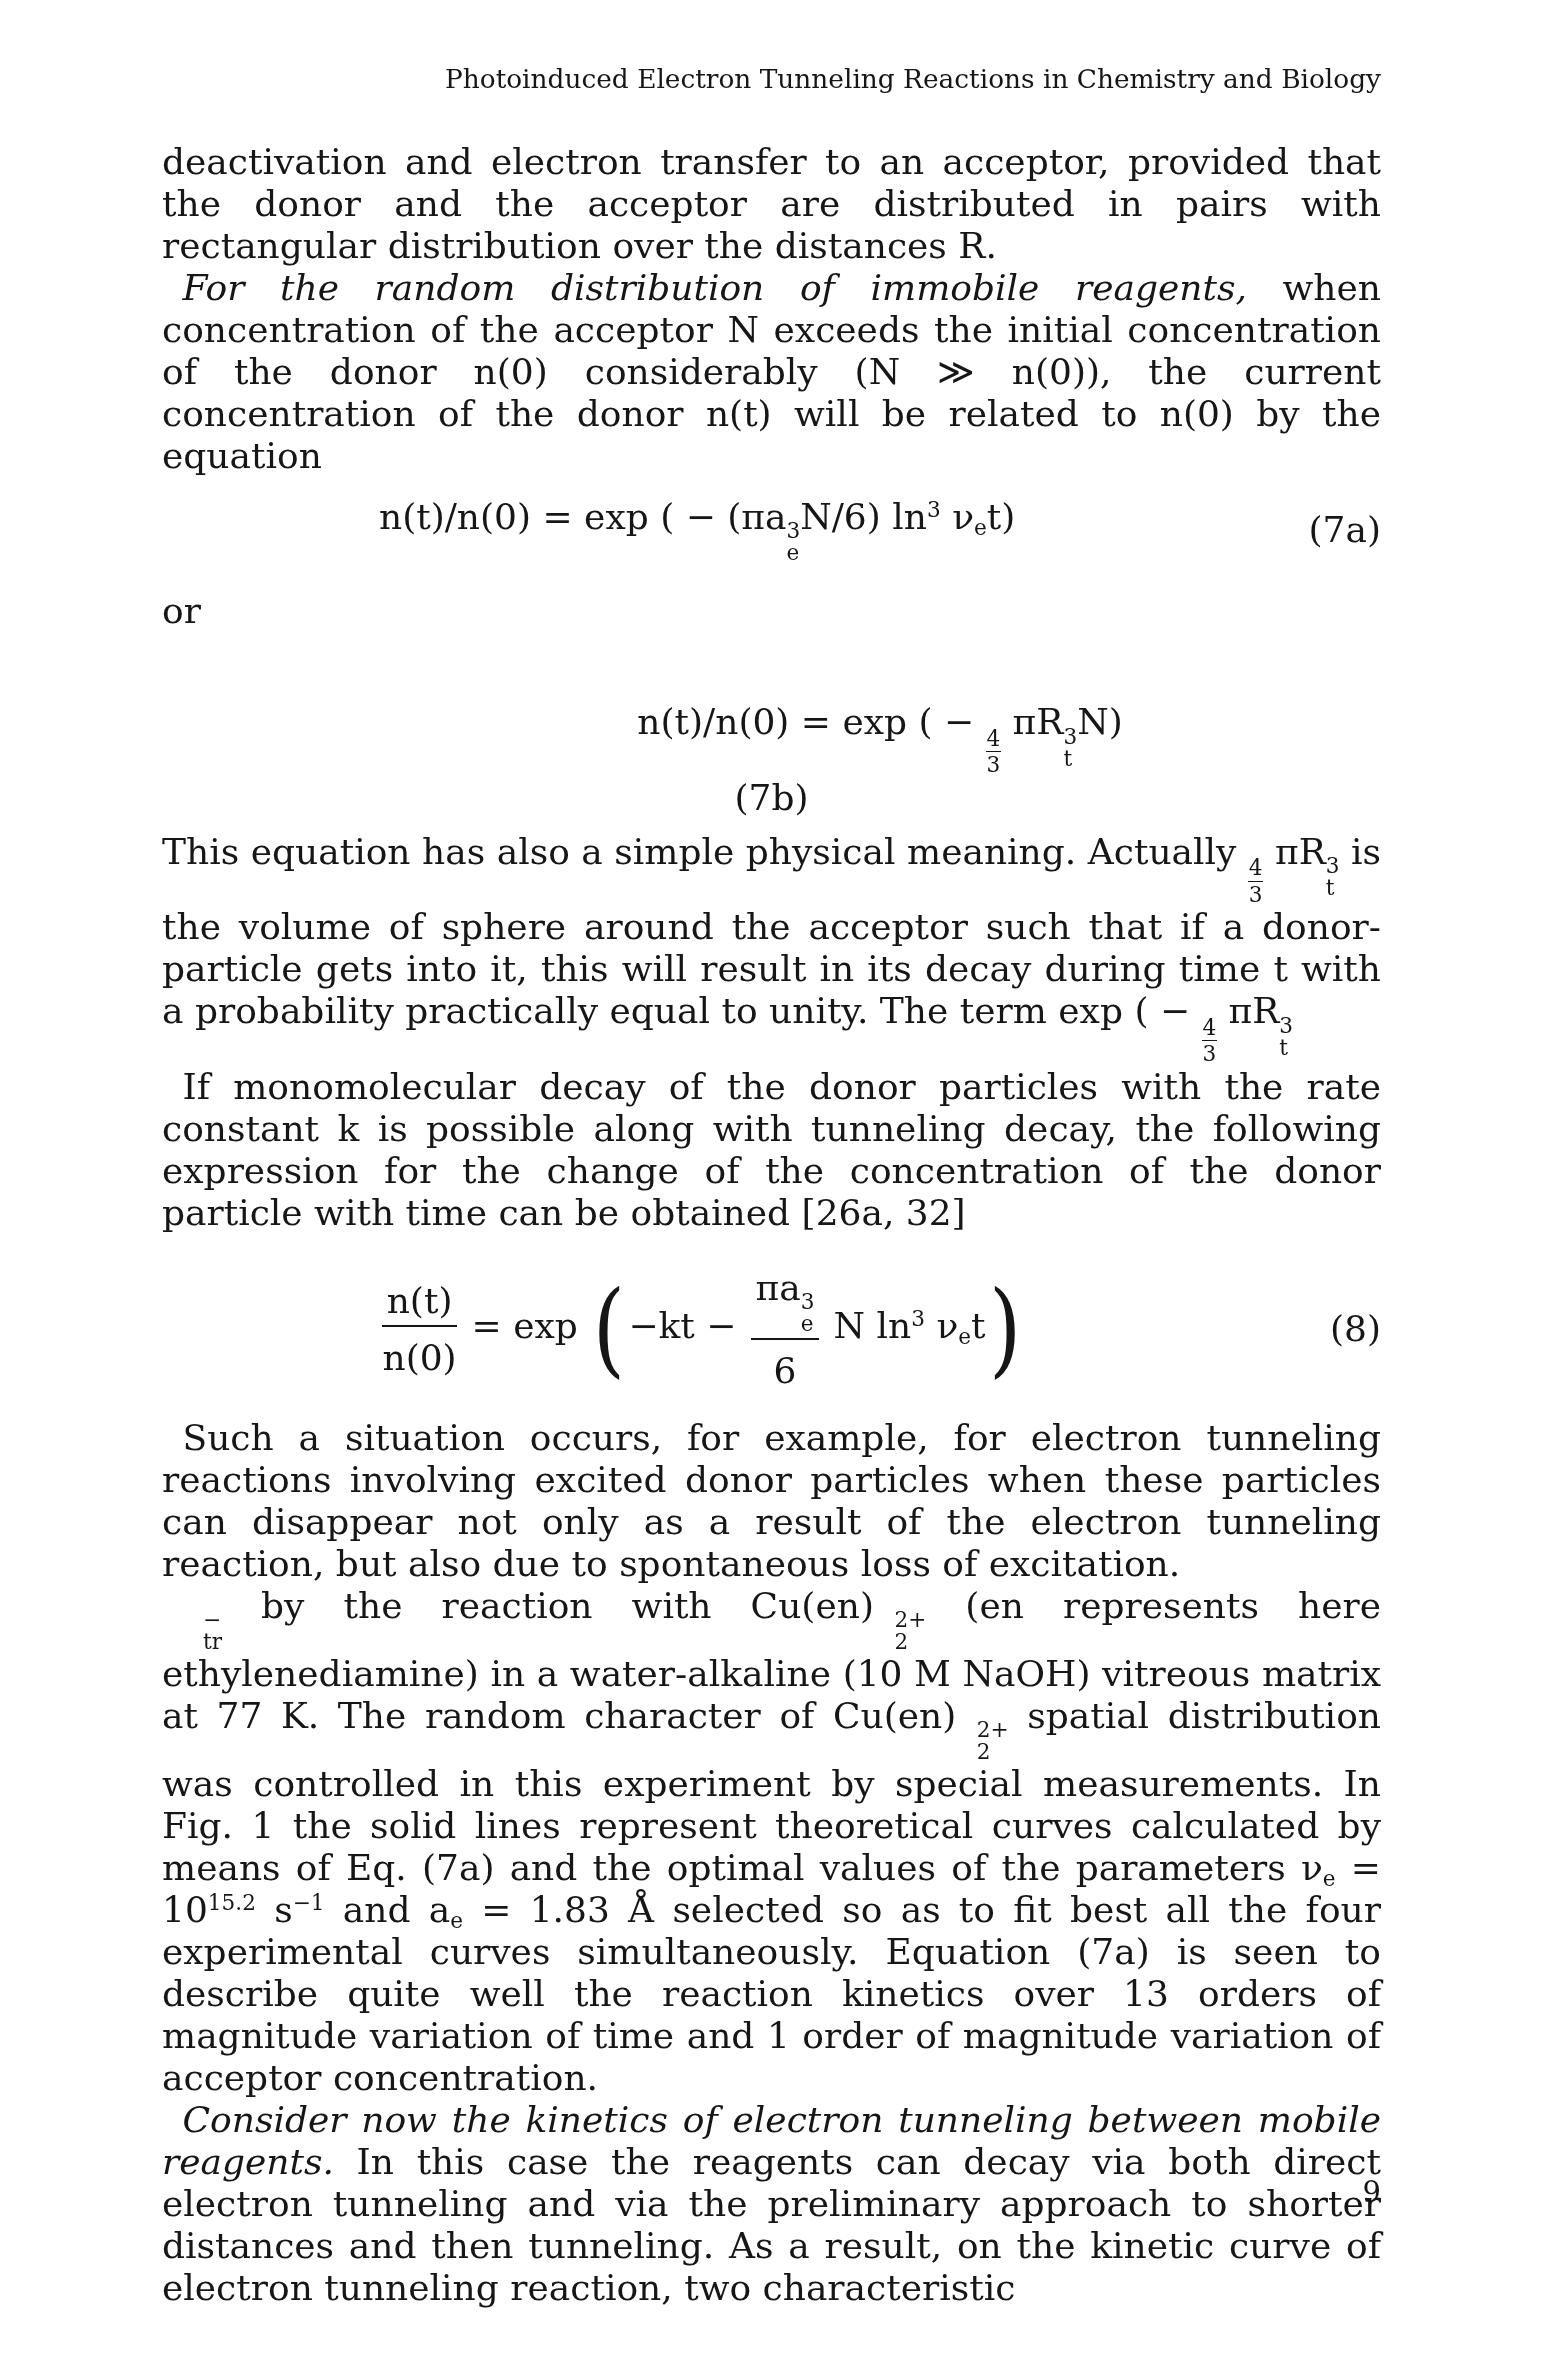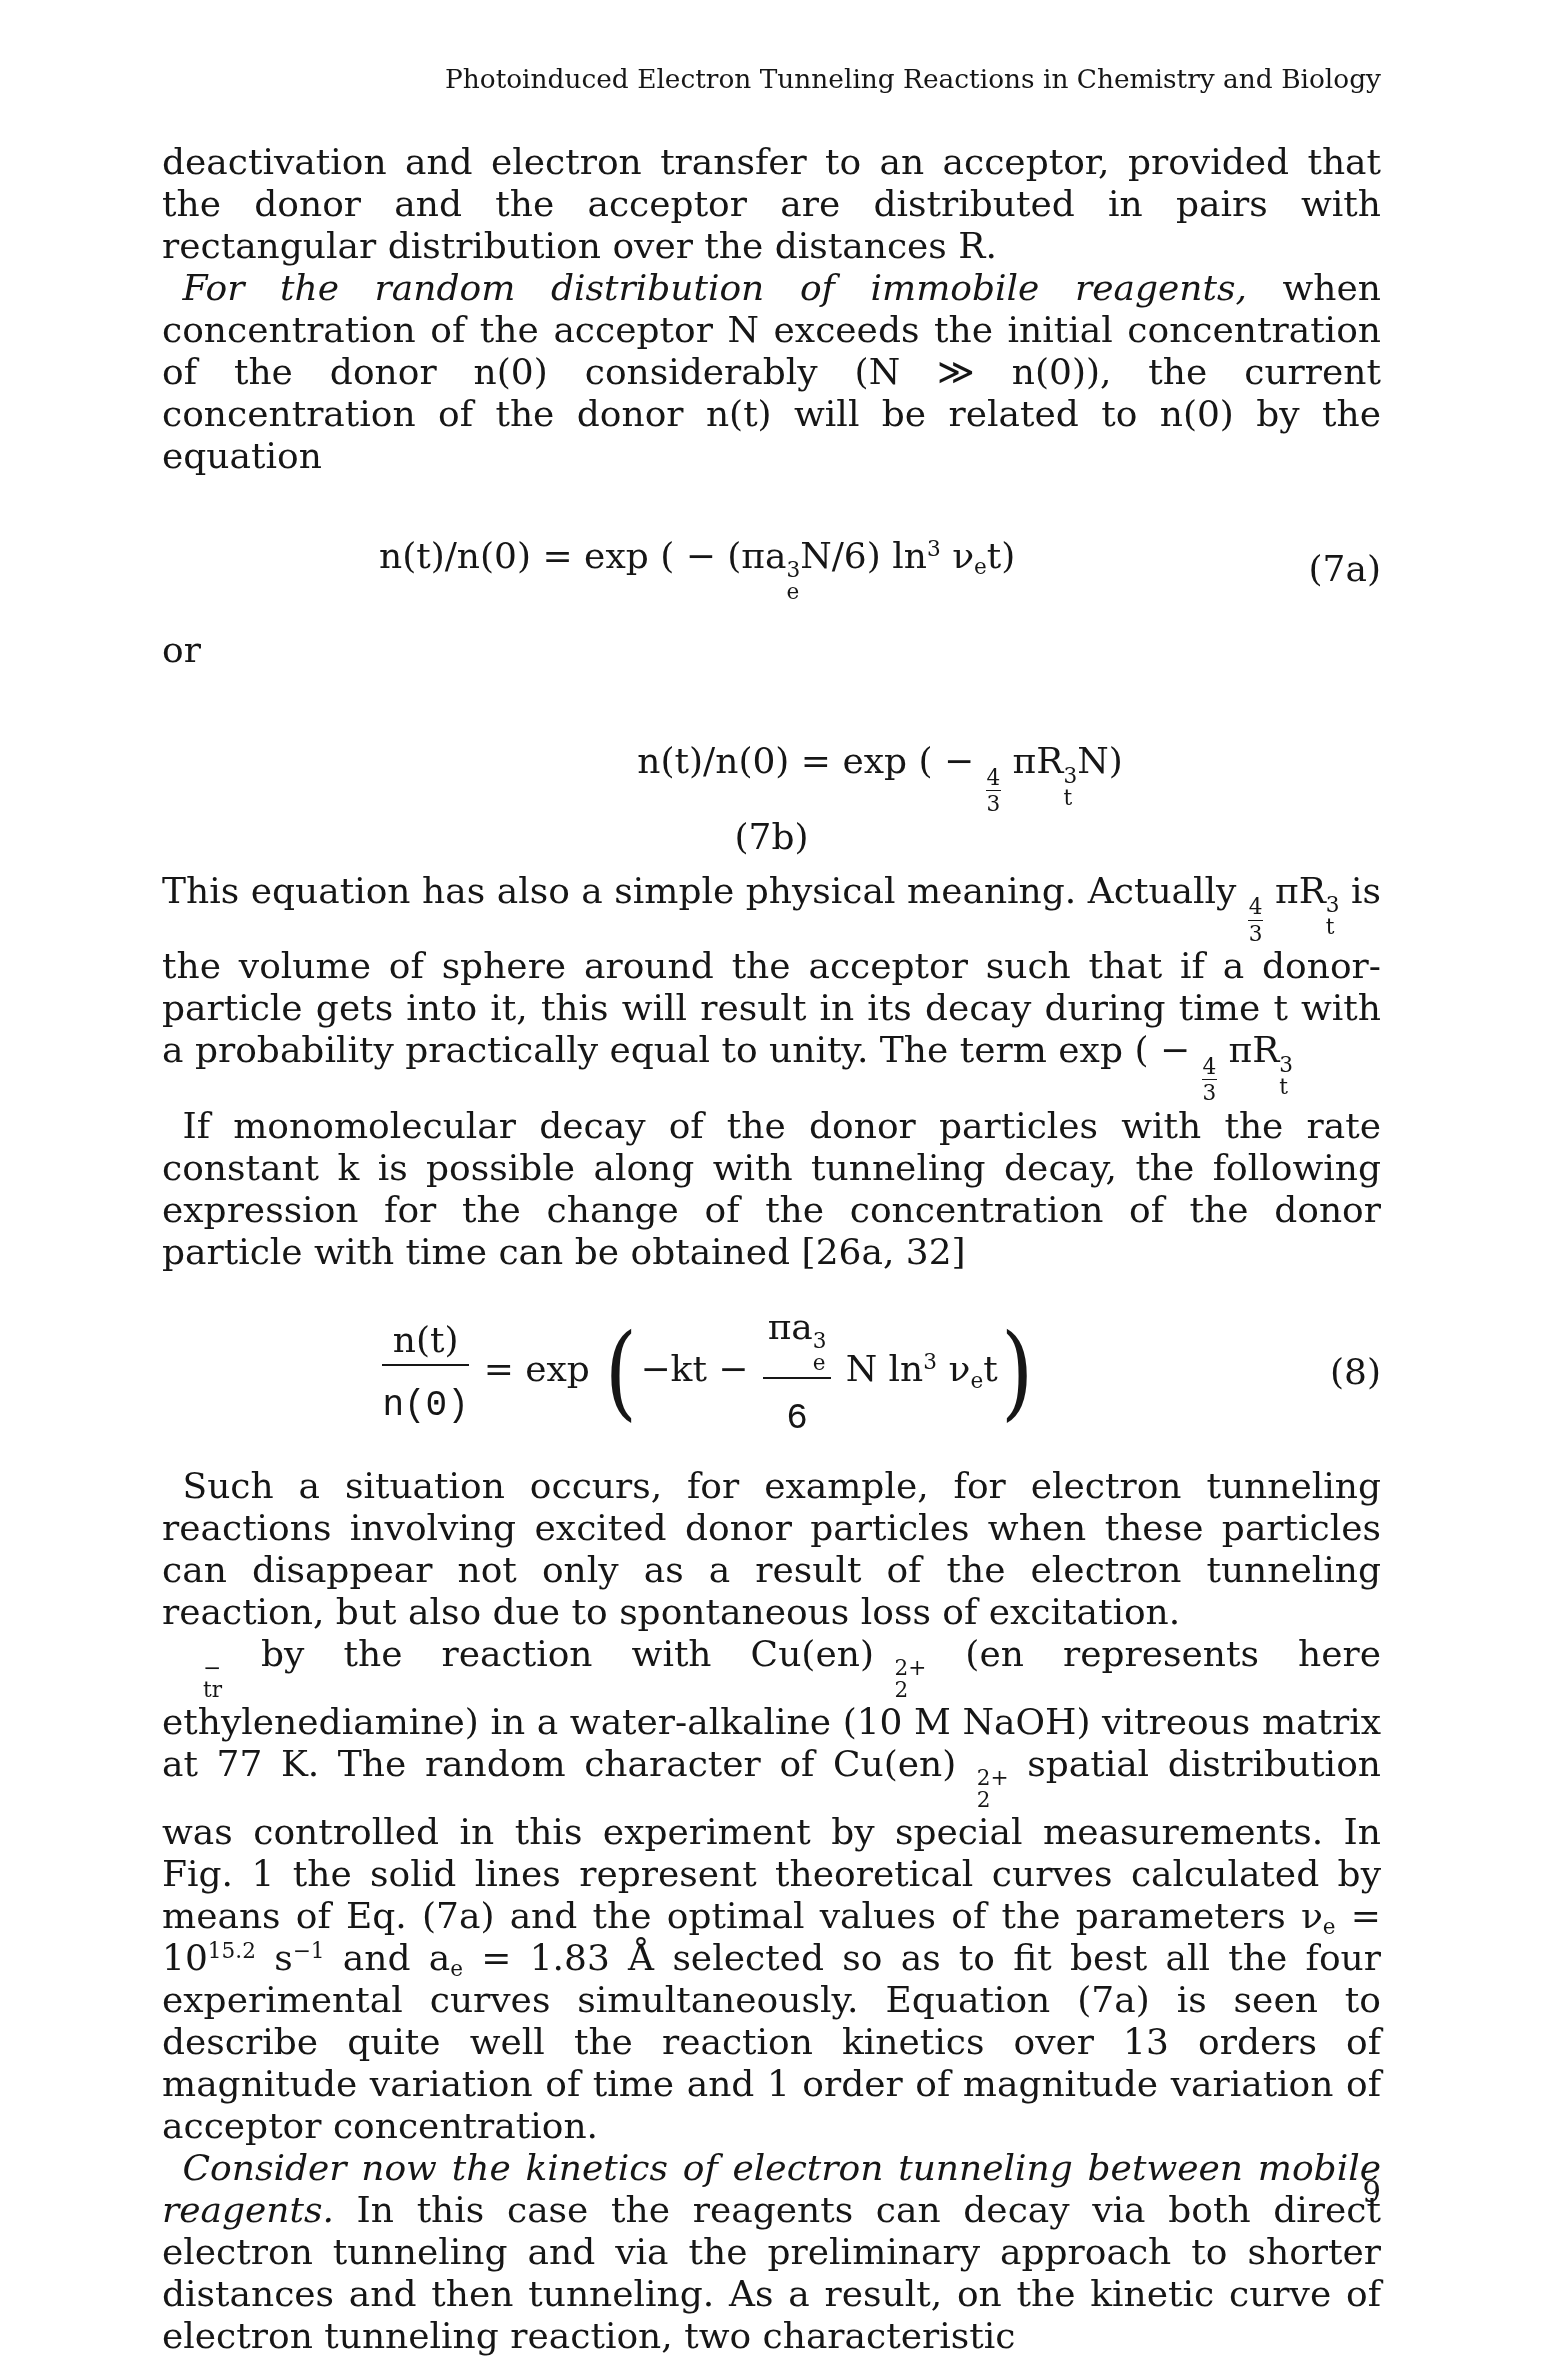--- a/index.html
+++ b/index.html
@@ -34,21 +34,21 @@
   .it{font-style:italic;}
   
   .eqrow{
     display:flex;
     justify-content:space-between;
     align-items:center;
     text-align:left;
   }
   .eqbody{margin-left:217px; flex:1 1 auto; text-align:left; white-space:nowrap;}
   .eqlabel{flex:0 0 auto; text-align:center;}
-  #eq7a{margin-top:58px;}
+  #eq7a{margin-top:19px;}
   #or-line{margin-top:26.4px; text-align:left;}
   #eq7b{margin-top:69px; margin-bottom:12px;flex-direction:column;}
   #eq8{margin-top:31px; margin-bottom:24px; min-height:128px;}
   #p3{margin-top:5.1px;}
   
   .ss{
     display:inline-flex;
     flex-direction:column;
     align-items:flex-start;
     vertical-align:-0.42em;
@@ -70,21 +70,21 @@
   
   .bigfrac{
     display:inline-flex;
     flex-direction:column;
     text-align:center;
     vertical-align:middle;
     line-height:1.25;
     margin:0 3.4px;
   }
   .bigfrac .fn{border-bottom:2.1px solid #161616; padding:0 4.3px 2.6px;}
-  .bigfrac .fd{padding-top:17px;font-family:Liberation Mono, monospace;}
+  .bigfrac .fd{padding-top:8px;}
   .bp{
     display:inline-block;
     font-size:2.3em;
     transform:scaleY(1.25);
     vertical-align:middle;
     line-height:0;
     margin:0 3.4px;
     font-weight:300;
   }
   sup.s,sub.s{font-size:0.60em; line-height:0;}

